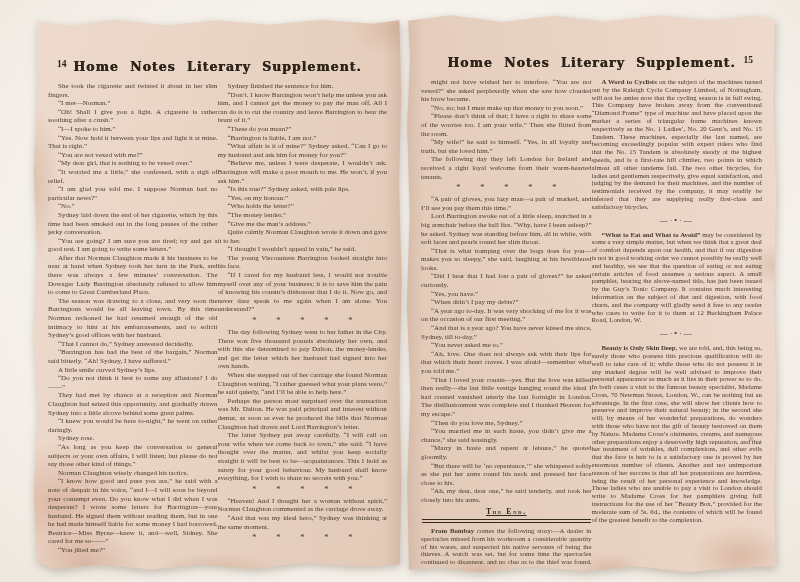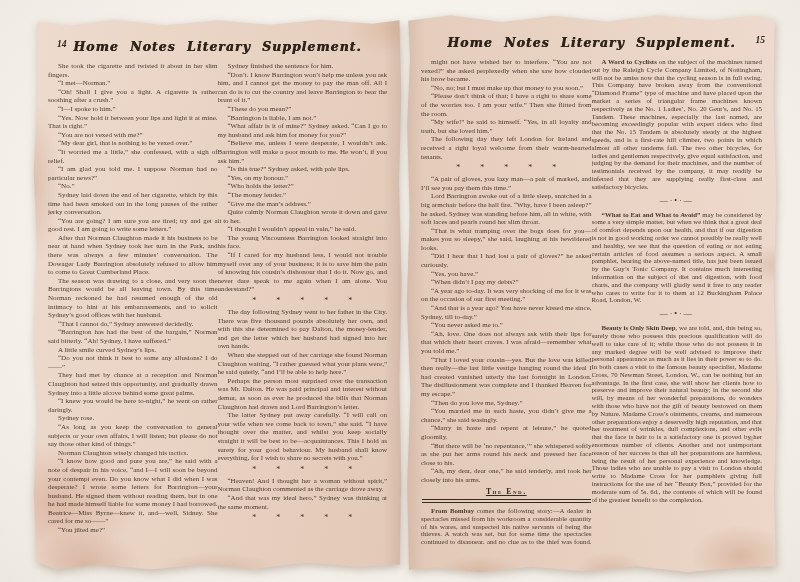--- a/index.html
+++ b/index.html
@@ -32,30 +32,30 @@
     clip-path:polygon(0.6% 1.4%,12% 0.4%,26% 1.6%,40% 0.5%,54% 1.5%,68% 0.4%,82% 1.3%,94% 0.5%,99.4% 1.2%,99% 16%,99.8% 32%,99.1% 50%,99.9% 68%,99.2% 86%,99.7% 98.8%,90% 99%,76% 99.8%,62% 98.8%,48% 99.7%,34% 98.9%,20% 99.8%,8% 99%,0.8% 99.4%,0.3% 84%,1.2% 68%,0.2% 52%,1% 36%,0.3% 20%,1.1% 8%);
     background:
       linear-gradient(90deg, rgba(150,110,88,0.18), transparent 5%),
       radial-gradient(ellipse 70px 45px at 90% 97%, rgba(200,150,120,0.45), transparent 70%),
       radial-gradient(ellipse 50px 30px at 55% 100%, rgba(190,140,110,0.35), transparent 70%),
       radial-gradient(ellipse 40px 30px at 99% 45%, rgba(200,160,130,0.35), transparent 70%),
       radial-gradient(circle 5px at 93% 76%, rgba(140,100,70,0.45), transparent 70%),
       radial-gradient(ellipse 60px 25px at 20% 100%, rgba(190,140,110,0.35), transparent 70%),
       linear-gradient(260deg,#eedace 0%,#e8d2c2 50%,#e2c9b7 100%);
   }
-  .pg-header{position:relative;margin-top:20px;height:18px;text-align:center;font-style:italic;}
+  .pg-header{position:relative;margin-top:40px;height:18px;text-align:center;}
   .pg-title{
     font-family:"DejaVu Serif",serif;font-weight:700;font-size:12.5px;
     letter-spacing:1px;word-spacing:6px;color:#2e241a;
     text-shadow:0.5px 0 0 #2e241a;
     text-align:center;
   }
   .pg-num{position:absolute;top:2px;font-size:9.5px;font-weight:700;color:#2e241a;}
   .pg-num-left{left:24px;}
-  .pg-num-right{right:12px;}
+  .pg-num-right{right:24px;}
   .cols{display:flex;padding:7px 15px 0 15px;height:486px;overflow:hidden;}
   .col{flex:1 1 0;font-size:7px;line-height:8.6px;text-align:justify;overflow:hidden;}
   .col-ads{font-size:6.8px;line-height:7.8px;}
   .para{margin:0;text-indent:10px;}
   .para.small{font-size:6.8px;line-height:7.8px;}
   .lead{font-weight:700;}
   .stars{text-align:center;word-spacing:18px;font-size:8px;line-height:10px;margin:2px 0;color:#3a2f24;}
   .the-end{margin:3px 0;text-align:center;text-indent:0;font-variant:small-caps;letter-spacing:1.5px;font-size:7.8px;font-weight:600;color:#352a1f;text-decoration:underline;}
   .rule{border-top:4px double #352a20;margin:3px 1px 4px 1px;}
   .orn-sep{text-align:center;font-size:8px;line-height:10px;margin:5px 0;letter-spacing:2px;color:#3a2f24;}

